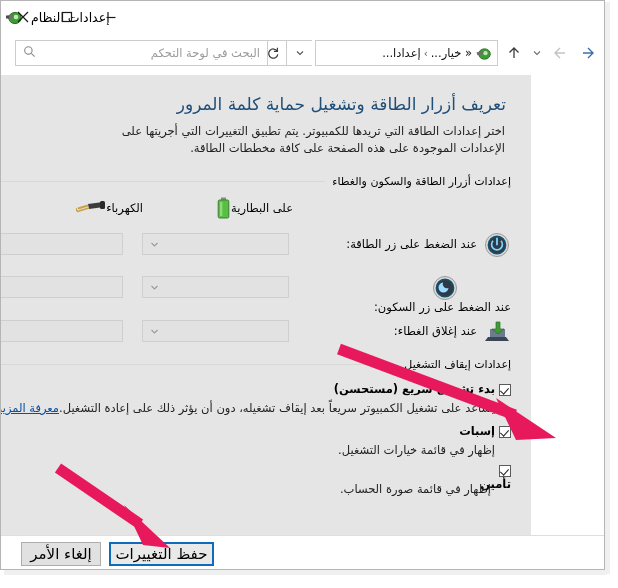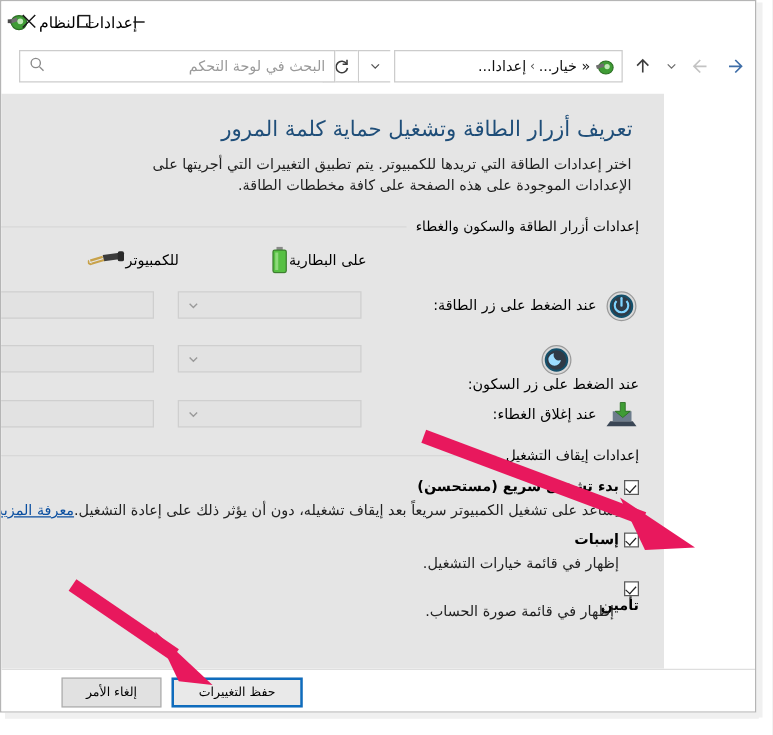--- a/index.html
+++ b/index.html
@@ -148,23 +148,22 @@
   .lnk{color:#0b4fa0;text-decoration:underline;}
 
   
   #footer{
     position:absolute;left:0;top:534px;width:603px;height:35px;
     background:#ffffff;border-top:1px solid #dedede;direction:rtl;
   }
   .btn{
     position:absolute;top:6px;height:24px;
     background:#e1e1e1;border:1px solid #adadad;box-sizing:border-box;
-    font-size:10px;color:#000;display:flex;align-items:center;justify-content:center;
+    font-size:15px;color:#000;display:flex;align-items:center;justify-content:center;
     font-family:"DejaVu Sans","Liberation Sans",sans-serif;
-    margin-left:28px;
   }
   #btn-save{left:108px;width:105px;background:#e9e9e9;border:2px solid #0f6cbd;}
   #btn-cancel{left:20px;width:80px;}
 
   
   #annot{position:absolute;left:0;top:0;width:618px;height:588px;pointer-events:none;}
 </style>
 </head>
 <body>
 
@@ -280,21 +279,21 @@
       <span class="lbl">على البطارية</span>
       <span class="battery-ico">
         <svg viewBox="0 0 15 22" width="15" height="22">
           <rect x="5" y="0.5" width="5" height="2.5" fill="#8a8a8a"></rect>
           <rect x="2.2" y="3" width="10.6" height="18" rx="1.4" fill="#57c043" stroke="#3d7f2f" stroke-width="1"></rect>
           <rect x="4" y="5" width="2.4" height="14" fill="#9ce08a" opacity="0.8"></rect>
         </svg>
       </span>
     </div>
     <div class="col-hdr" style="right:382px;top:125px;">
-      <span class="lbl">للكمبيوتر</span>
+      <span class="lbl">الكهرباء</span>
       <span class="plug-ico">
         <svg viewBox="0 0 30 16" width="30" height="16">
           <path d="M12 4 L27 2 L28 7 L13 9 Z" fill="#3c3c3c"></path>
           <rect x="24" y="1" width="5" height="8" rx="1.5" fill="#2a2a2a"></rect>
           <path d="M12 5.5 L2 8.5" stroke="#c8a24a" stroke-width="2" fill="none"></path>
           <path d="M13 8 L3 11" stroke="#c8a24a" stroke-width="1.8" fill="none"></path>
           <path d="M1 8.5 C -1 10, 2 12, 3 11" stroke="#c8a24a" stroke-width="1.6" fill="none"></path>
         </svg>
       </span>
     </div>

